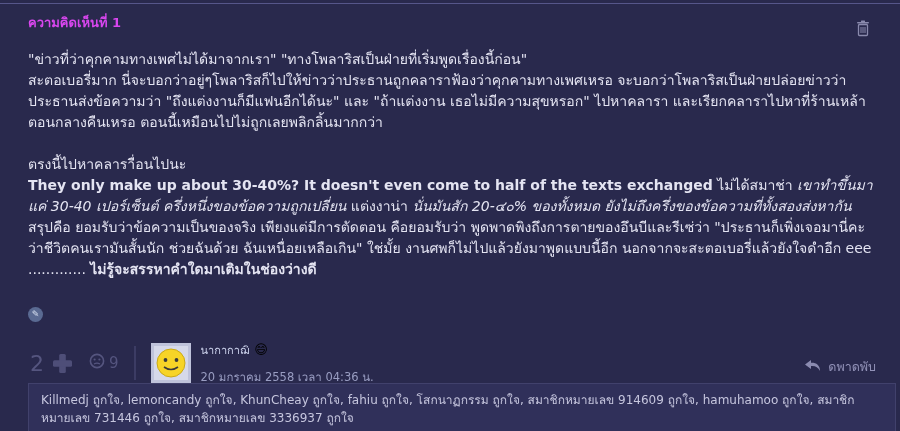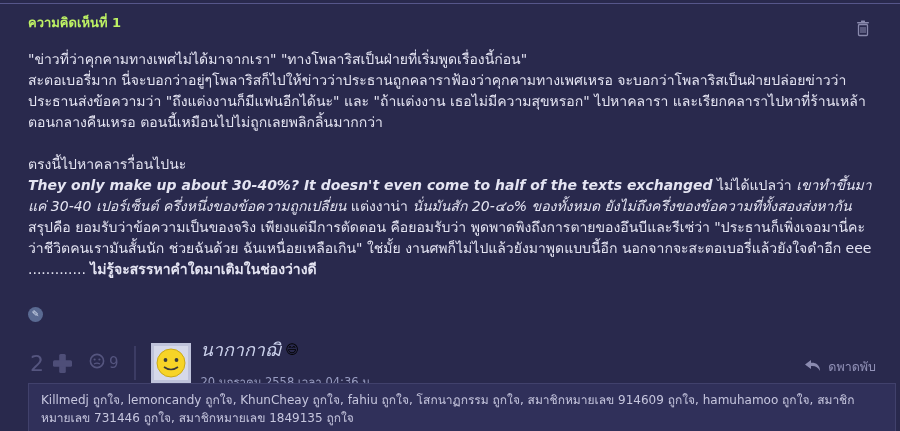--- a/index.html
+++ b/index.html
@@ -6,51 +6,51 @@
   html, body { width: 900px; height: 431px; }
   body {
     position: relative;
     background: #29294d;
     overflow: hidden;
     font-family: "DejaVu Sans", "Liberation Sans", sans-serif;
   }
   .topline { position: absolute; top: 3px; left: 0; right: 0; height: 1px; background: #56568a; }
   .comment-header-title {
     position: absolute; left: 28px; top: 12px;
-    font-size: 13px; font-weight: bold; color: #bef264;
+    font-size: 13px; font-weight: bold; color: #d946ef;
   }
   .trash-btn { position: absolute; right: 30px; top: 20px; cursor: pointer; line-height: 0; }
   .content {
     position: absolute; left: 28px; top: 49px; width: 845px;
     font-size: 14px; line-height: 21px; color: #e4e4f2;
     word-break: break-word;
   }
   .blank-line { height: 21px; }
-  .seg-en { font-style: italic; font-weight: bold; }
+  .seg-en { font-weight: bold; }
   .seg-it { font-style: italic; }
   .seg-bold { font-weight: bold; margin-top: 17px; }
   .edit-note {
     margin-top: 27px; display: flex; align-items: center; gap: 8px;
     font-style: italic; font-size: 12.5px; color: #b6b6d4;
   }
   .edited-icon {
     width: 15px; height: 15px; border-radius: 50%; background: #5a6a92;
     color: #d9e2f2; font-size: 9px; font-style: normal;
     display: inline-flex; align-items: center; justify-content: center; flex: 0 0 auto;
   }
   .footer { position: absolute; left: 30px; top: 341px; height: 44px; display: flex; align-items: center; }
   .vote-count { font-size: 22px; color: #55557f; }
   .plus-btn { margin-left: 8px; cursor: pointer; line-height: 0; }
   .emote-group { margin-left: 16px; display: flex; align-items: center; gap: 4px; }
   .emote-count { font-size: 15px; color: #55557f; }
   .v-divider { width: 2px; height: 34px; background: #3c3c64; margin: 0 15px; }
   .avatar { width: 40px; height: 40px; cursor: pointer; line-height: 0; }
   .user-col { margin-left: 10px; }
   .username-row { display: flex; align-items: center; gap: 5px; }
-  .username { font-size: 18px; color: #ccd2ec; cursor: pointer; font-style: italic; }
+  .username { font-size: 11px; color: #ccd2ec; cursor: pointer; }
   .user-emoji { font-size: 13px; line-height: 1; }
   .comment-date { font-size: 11.5px; color: #999dc2; margin-top: 9px; }
   .reply-link {
     position: absolute; right: 24px; top: 357px;
     display: flex; align-items: center; gap: 7px;
     font-size: 12.5px; color: #9292b8; cursor: pointer;
   }
   .likes-box {
     position: absolute; left: 28px; top: 383px; right: 4px; height: 60px;
     background: #30305a; border: 1px solid #41416c;
@@ -79,21 +79,21 @@
 </div>
 
 <div class="content">
   <div>
     <span>"ข่าวที่ว่าคุกคามทางเพศไม่ได้มาจากเรา" "ทางโพลาริสเป็นฝ่ายที่เริ่มพูดเรื่องนี้ก่อน"</span><br>
     <span>สะตอเบอรี่มาก นี่จะบอกว่าอยู่ๆโพลาริสก็ไปให้ข่าวว่าประธานถูกคลาราฟ้องว่าคุกคามทางเพศเหรอ จะบอกว่าโพลาริสเป็นฝ่ายปล่อยข่าวว่าประธานส่งข้อความว่า "ถึงแต่งงานก็มีแฟนอีกได้นะ" และ "ถ้าแต่งงาน เธอไม่มีความสุขหรอก" ไปหาคลารา และเรียกคลาราไปหาที่ร้านเหล้าตอนกลางคืนเหรอ  ตอนนี้เหมือนไปไม่ถูกเลยพลิกลิ้นมากกว่า</span>
   </div>
   <div class="blank-line"></div>
   <div>
     <span>ตรงนี้ไปหาคลาราื่อนไปนะ</span><br>
-    <span class="seg-en">They only make up about 30-40%? It doesn't even come to half of the texts exchanged</span><span> ไม่ได้แปลว่า </span><span class="seg-it">เขาทำขึ้นมาแค่ 30-40 เปอร์เซ็นต์ ครึ่งหนึ่งของข้อความถูกเปลี่ยน</span><span> แต่งงาน่า </span><span class="seg-it">นั่นมันสัก 20-๔๐% ของทั้งหมด ยังไม่ถึงครึ่งของข้อความที่ทั้งสองส่งหากัน</span>
+    <span class="seg-en">They only make up about 30-40%? It doesn't even come to half of the texts exchanged</span><span> ไม่ได้สมาช่า </span><span class="seg-it">เขาทำขึ้นมาแค่ 30-40 เปอร์เซ็นต์ ครึ่งหนึ่งของข้อความถูกเปลี่ยน</span><span> แต่งงาน่า </span><span class="seg-it">นั่นมันสัก 20-๔๐% ของทั้งหมด ยังไม่ถึงครึ่งของข้อความที่ทั้งสองส่งหากัน</span>
   </div>
   <div>
     <span>สรุปคือ ยอมรับว่าข้อความเป็นของจริง เพียงแต่มีการตัดตอน คือยอมรับว่า พูดพาดพิงถึงการตายของอึนบีและรีเซ่ว่า "ประธานก็เพิ่งเจอมานี่คะว่าชีวิตคนเรามันสั้นนัก ช่วยฉันด้วย ฉันเหนื่อยเหลือเกิน" ใช่มั้ย งานศพก็ไม่ไปแล้วยังมาพูดแบบนี้อีก นอกจากจะสะตอเบอรี่แล้วยังใจดำอีก eee ............. </span><span class="seg-bold">ไม่รู้จะสรรหาคำใดมาเติมในช่องว่างดี</span>
   </div>
   <div class="edit-note">
     <span class="edited-icon">✎</span>
   </div>
 </div>
 
 <div class="footer">
@@ -142,14 +142,14 @@
 <div class="reply-link">
   <span>
     <svg width="17" height="13" viewBox="0 0 17 13">
       <path d="M7 1 L1 5.5 L7 10 L7 7 C11 6.5 14 8 16 12 C16 6 12 3.5 7 3.8 Z" fill="#8b8bb0"></path>
     </svg>
   </span>
   <span>ดพาดพับ</span>
 </div>
 
 <div class="likes-box">
-  <span>Killmedj ถูกใจ, lemoncandy ถูกใจ, KhunCheay ถูกใจ, fahiu ถูกใจ, โสกนาฏกรรม ถูกใจ, สมาชิกหมายเลข 914609 ถูกใจ, hamuhamoo ถูกใจ, สมาชิกหมายเลข 731446 ถูกใจ, สมาชิกหมายเลข 1849135 ถูกใจ</span>
+  <span>Killmedj ถูกใจ, lemoncandy ถูกใจ, KhunCheay ถูกใจ, fahiu ถูกใจ, โสกนาฏกรรม ถูกใจ, สมาชิกหมายเลข 914609 ถูกใจ, hamuhamoo ถูกใจ, สมาชิกหมายเลข 731446 ถูกใจ, สมาชิกหมายเลข 3336937 ถูกใจ</span>
 </div>
 
 </body></html>

